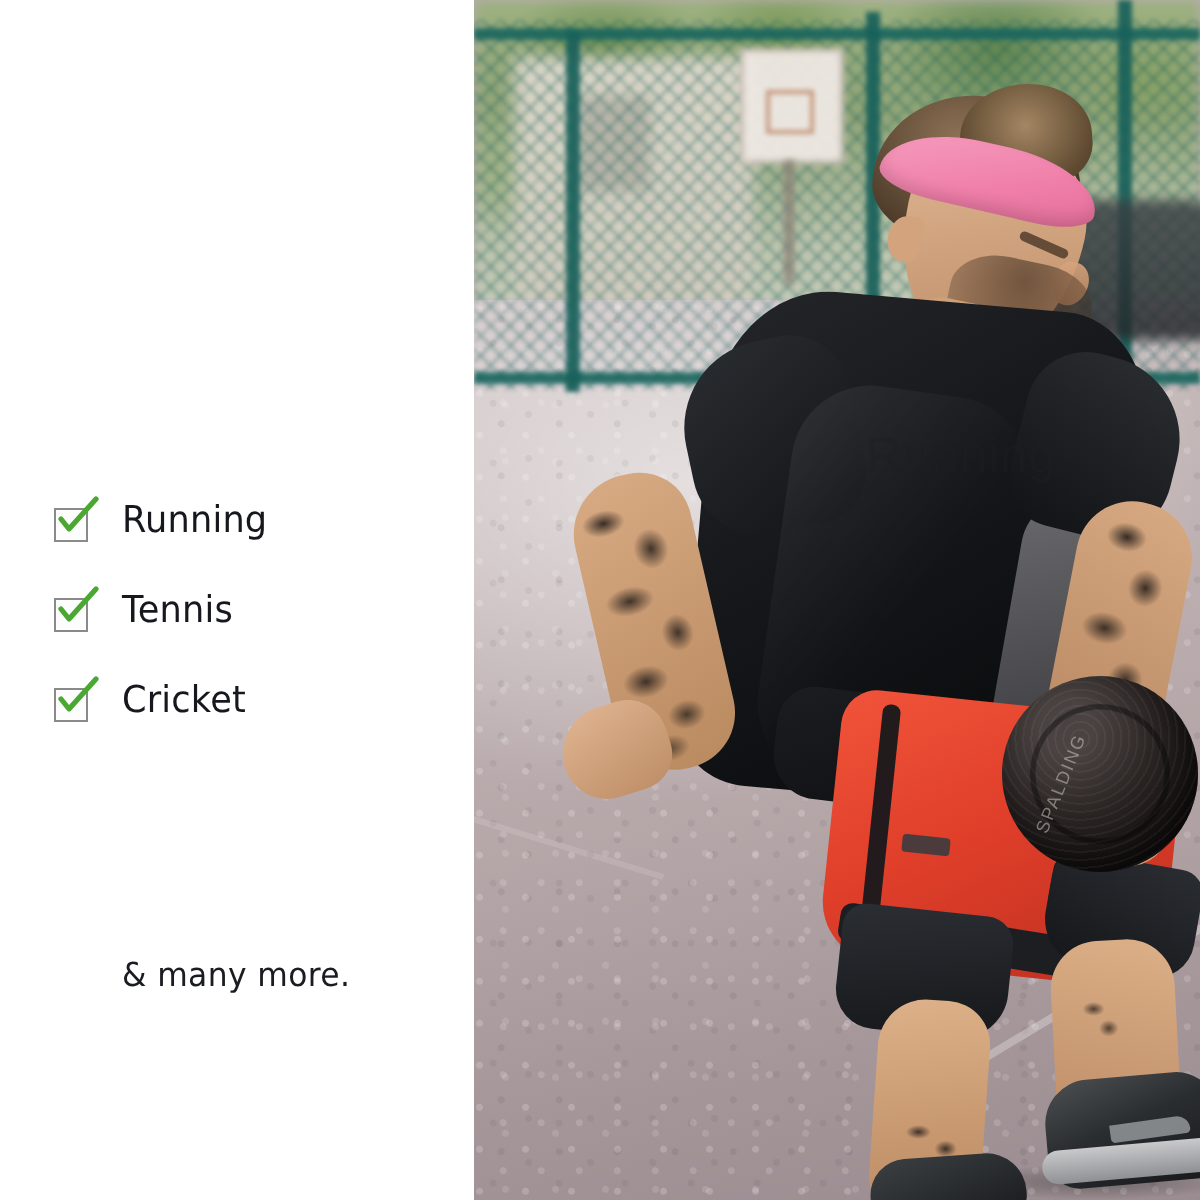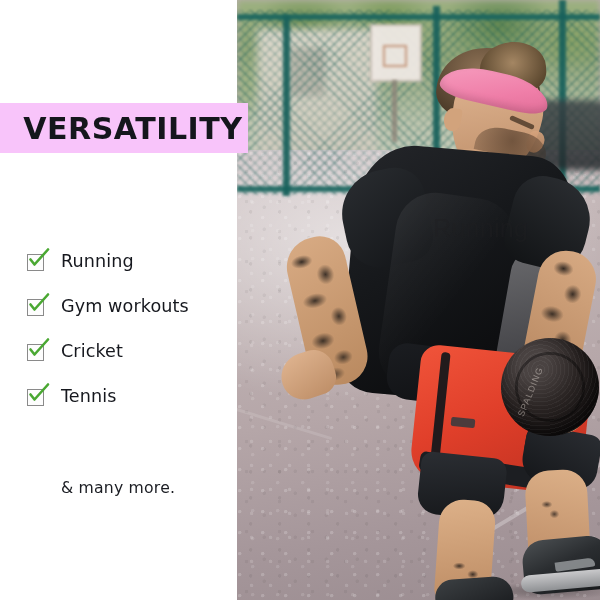--- a/index.html
+++ b/index.html
@@ -494,65 +494,53 @@
       <div class="shadow-ground"></div>
       <div class="shoe-r"></div>
       <div class="shoe-r-sole"></div>
       <div class="shoe-r-swoosh"></div>
       <div class="shoe-l"></div>
     </div>
 
     <div class="photo-watermark">Running</div>
   </div>
 
-  <div id="band-1" class="headline-band">
-    <div class="headline-text">VERSATILITY</div>
-  </div>
 
   <div id="feature-list">
 
     <div class="feature-row">
       <span class="check-icon">
         <span class="bx"></span>
         <svg width="26" height="26" viewBox="0 0 26 26">
             <path d="M4.5 13.5 L8.5 18.5 L22 3.5" stroke="#4aa832" stroke-width="2.6" fill="none" stroke-linecap="round" stroke-linejoin="round"></path>
           </svg>
       </span>
       <span class="feature-label">Running</span>
     </div>
 
+
+
+
     <div class="feature-row">
       <span class="check-icon">
         <span class="bx"></span>
         <svg width="26" height="26" viewBox="0 0 26 26">
             <path d="M4.5 13.5 L8.5 18.5 L22 3.5" stroke="#4aa832" stroke-width="2.6" fill="none" stroke-linecap="round" stroke-linejoin="round"></path>
           </svg>
       </span>
-      <span class="feature-label">Gym workouts</span>
+      <span class="feature-label">Tennis</span>
     </div>
-
-
 
     <div class="feature-row">
       <span class="check-icon">
         <span class="bx"></span>
         <svg width="26" height="26" viewBox="0 0 26 26">
             <path d="M4.5 13.5 L8.5 18.5 L22 3.5" stroke="#4aa832" stroke-width="2.6" fill="none" stroke-linecap="round" stroke-linejoin="round"></path>
           </svg>
       </span>
       <span class="feature-label">Cricket</span>
     </div>
 
-    <div class="feature-row">
-      <span class="check-icon">
-        <span class="bx"></span>
-        <svg width="26" height="26" viewBox="0 0 26 26">
-            <path d="M4.5 13.5 L8.5 18.5 L22 3.5" stroke="#4aa832" stroke-width="2.6" fill="none" stroke-linecap="round" stroke-linejoin="round"></path>
-          </svg>
-      </span>
-      <span class="feature-label">Tennis</span>
-    </div>
-
   </div>
 
   <div id="more-line">&amp; many more.</div>
 
 </div>
 
 </body></html>

